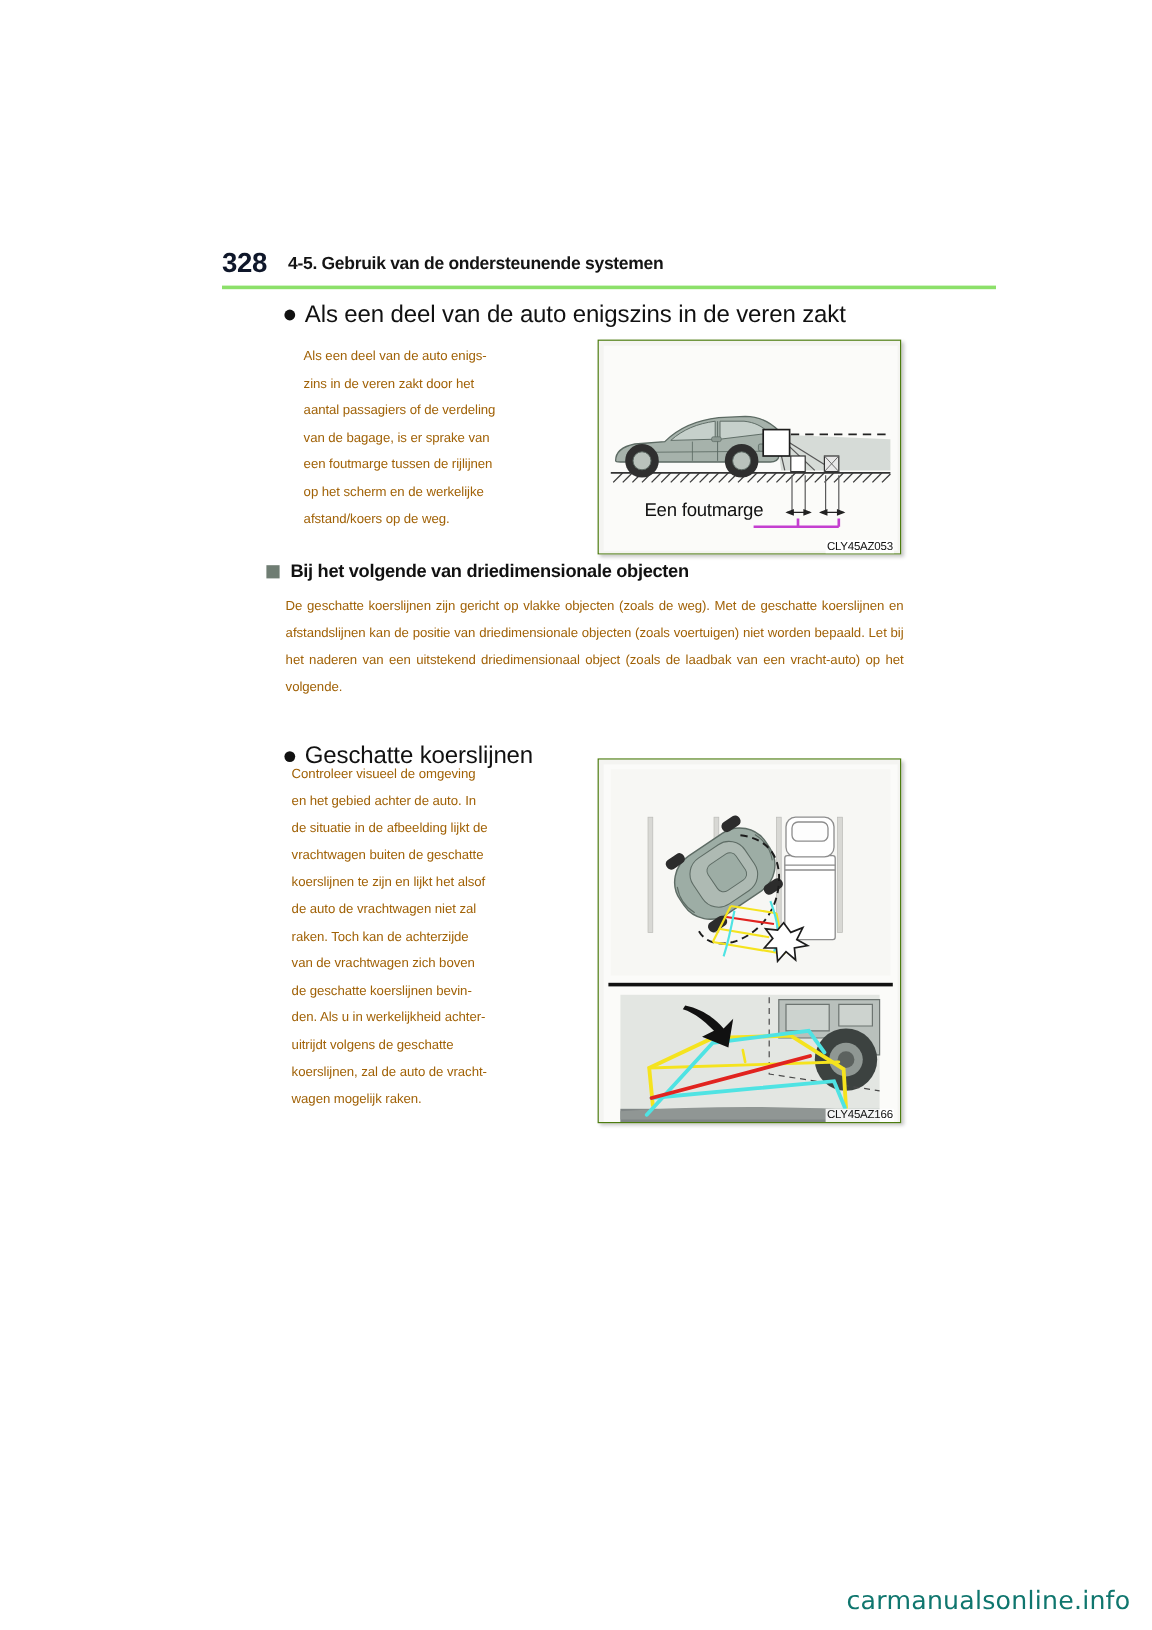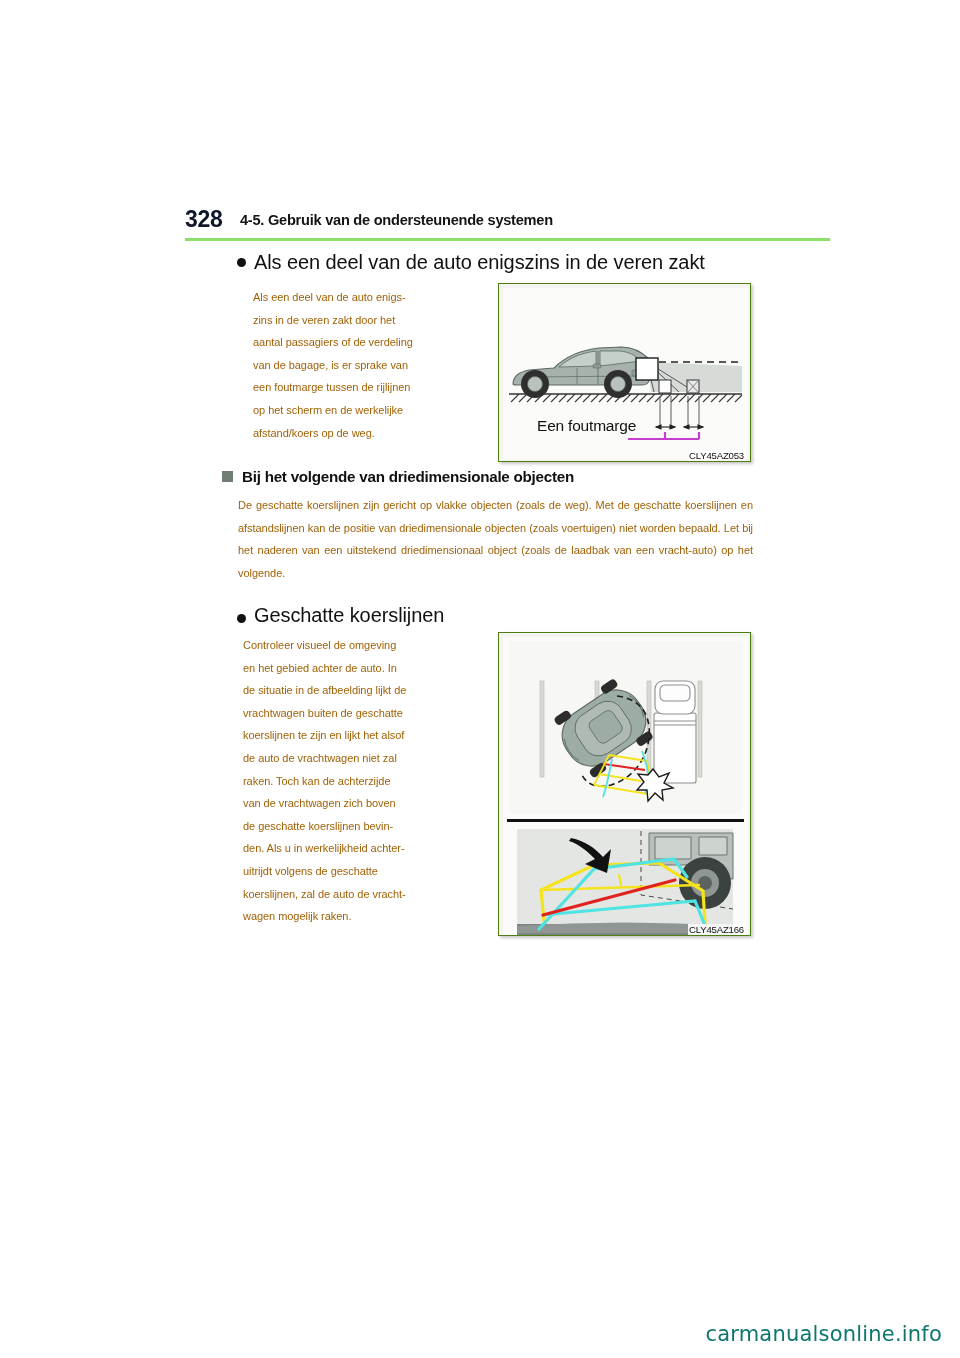--- a/index.html
+++ b/index.html
@@ -285,21 +285,21 @@
     <div class="fig-code">CLY45AZ053</div>
   </div>
 
   <div class="sq-row" style="left:222px; top:466px; width:560px;">
     <span class="sq"></span>
     <span class="sq-label">Bij het volgende van driedimensionale objecten</span>
   </div>
 
   <div class="para" style="left:238px; top:494px; width:515px;">De geschatte koerslijnen zijn gericht op vlakke objecten (zoals de weg). Met de geschatte koerslijnen en afstandslijnen kan de positie van driedimensionale objecten (zoals voertuigen) niet worden bepaald. Let bij het naderen van een uitstekend driedimensionaal object (zoals de laadbak van een vracht-auto) op het volgende.</div>
 
-  <div class="bullet-dot-row" style="left:237px; top:605px; width:500px;align-items:center;">
+  <div class="bullet-dot-row" style="left:237px; top:620px; width:500px;">
     <span class="dot"></span>
     <span class="dot-label">Geschatte koerslijnen</span>
   </div>
 
   <div class="para" style="left:243px; top:634px; width:234px;">Controleer visueel de omgeving
 en het gebied achter de auto. In
 de situatie in de afbeelding lijkt de
 vrachtwagen buiten de geschatte
 koerslijnen te zijn en lijkt het alsof
 de auto de vrachtwagen niet zal

